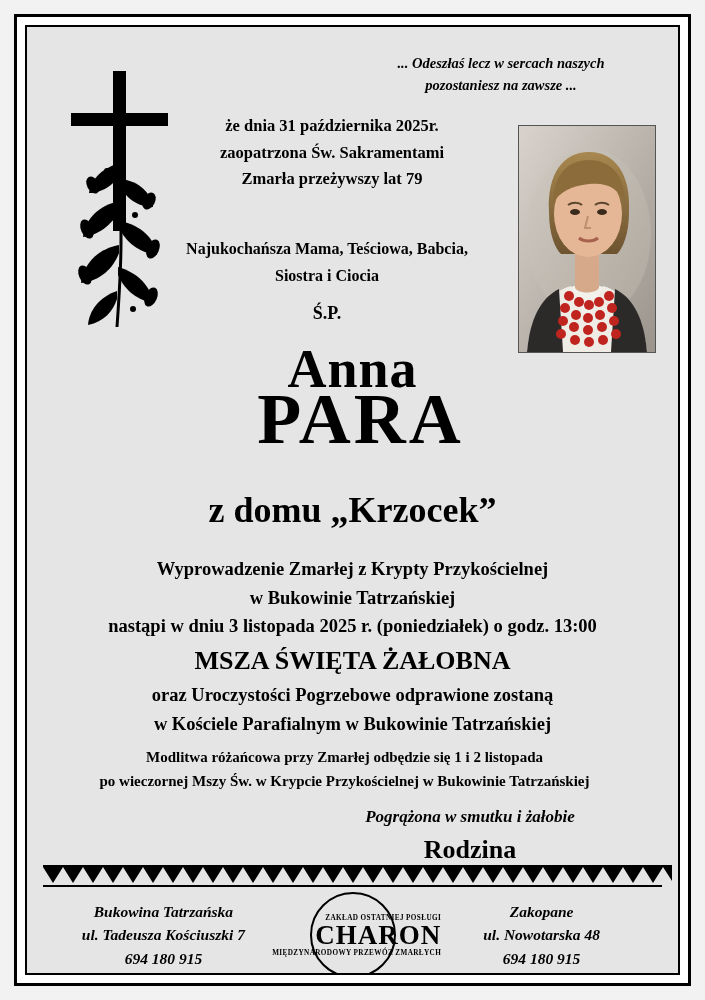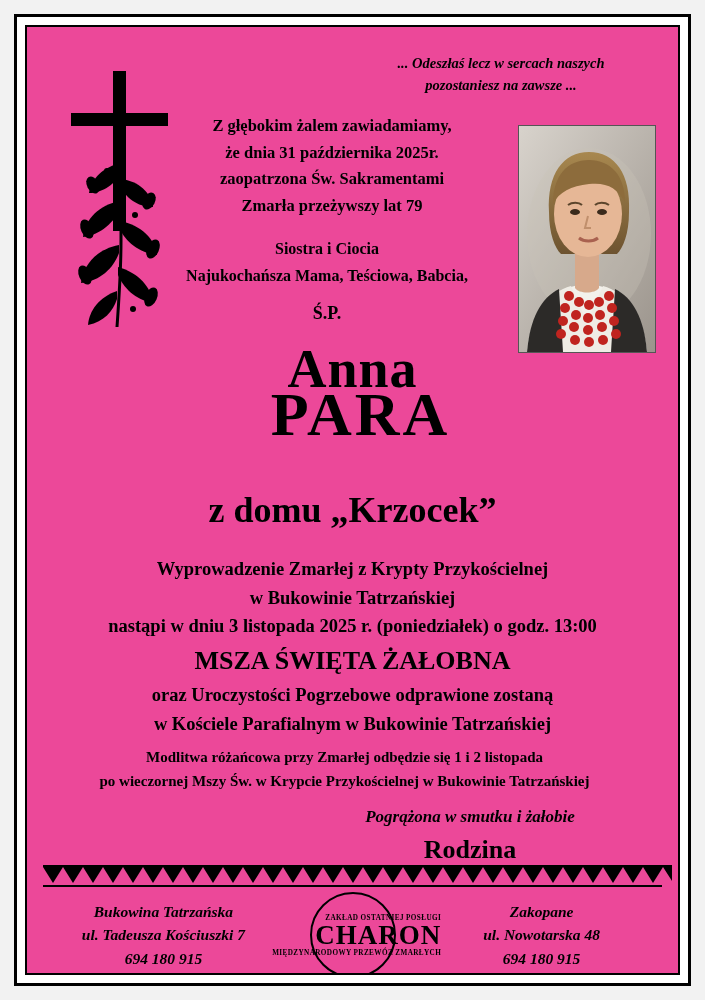--- a/index.html
+++ b/index.html
@@ -20,21 +20,21 @@
     left: 14px; top: 14px;
     width: 677px; height: 972px;
     border: 3px solid #000;
     background: #ffffff;
   }
   .inner-frame {
     position: absolute;
     left: 8px; top: 8px;
     right: 8px; bottom: 8px;
     border: 2px solid #000;
-    background: #ec4899;
+    background: #e5e5e5;
     overflow: hidden;
   }
 
   
   .epitaph {
     position: absolute;
     right: 22px; top: 26px;
     width: 310px;
     text-align: center;
     font-style: italic;
@@ -113,21 +113,21 @@
     left: 0; right: 0; top: 311px;
     text-align: center;
     font-size: 54px;
     font-weight: bold;
     letter-spacing: 1px;
   }
   .lastname {
     position: absolute;
     left: 16px; right: 0; top: 355px;
     text-align: center;
-    font-size: 62px;
+    font-size: 72px;
     font-weight: bold;
     letter-spacing: 3px;
     line-height: 1.05;
   }
   .maiden {
     position: absolute;
     left: 0; right: 0; top: 462px;
     text-align: center;
     font-size: 36px;
     font-weight: bold;
@@ -323,29 +323,28 @@
             <circle cx="42" cy="208" r="5"></circle>
               <circle cx="56" cy="214" r="5"></circle>
             <circle cx="70" cy="216" r="5"></circle>
               <circle cx="84" cy="214" r="5"></circle>
             <circle cx="97" cy="208" r="5"></circle>
           </g>
         </svg>
       </div>
 
       <div class="announce">
-        <div>Z głębokim żalem zawiadamiamy,</div>
         <div>że dnia 31 października 2025r.</div>
         <div>zaopatrzona Św. Sakramentami</div>
         <div>Zmarła przeżywszy lat 79</div>
       </div>
 
       <div class="roles">
+        <div>Najukochańsza Mama, Teściowa, Babcia,</div>
         <div>Siostra i Ciocia</div>
-        <div>Najukochańsza Mama, Teściowa, Babcia,</div>
       </div>
 
       <div class="sp">Ś.P.</div>
 
       <div class="firstname">Anna</div>
       <div class="lastname">PARA</div>
       <div class="maiden">z domu „Krzocek”</div>
 
       <div class="details">
         <div>Wyprowadzenie Zmarłej z Krypty Przykościelnej</div>

